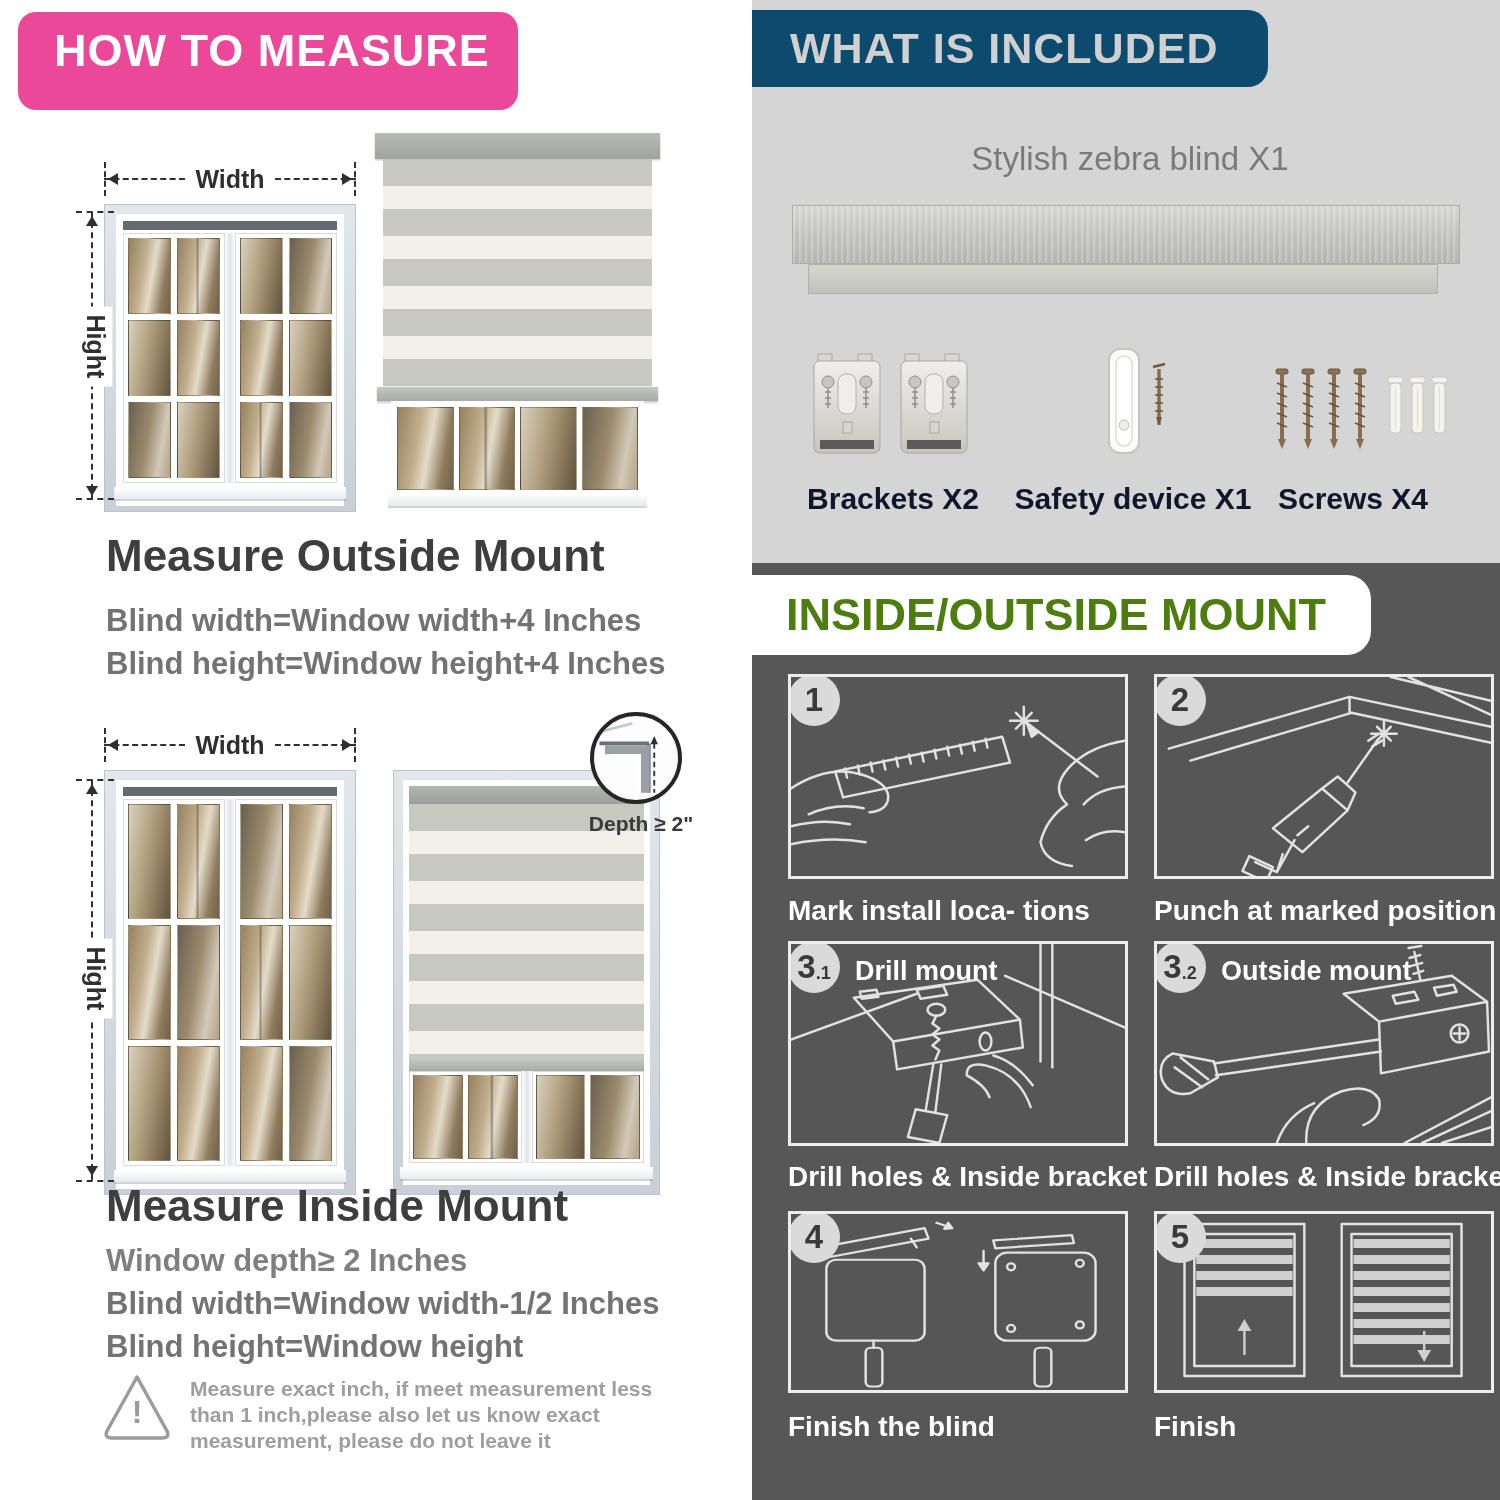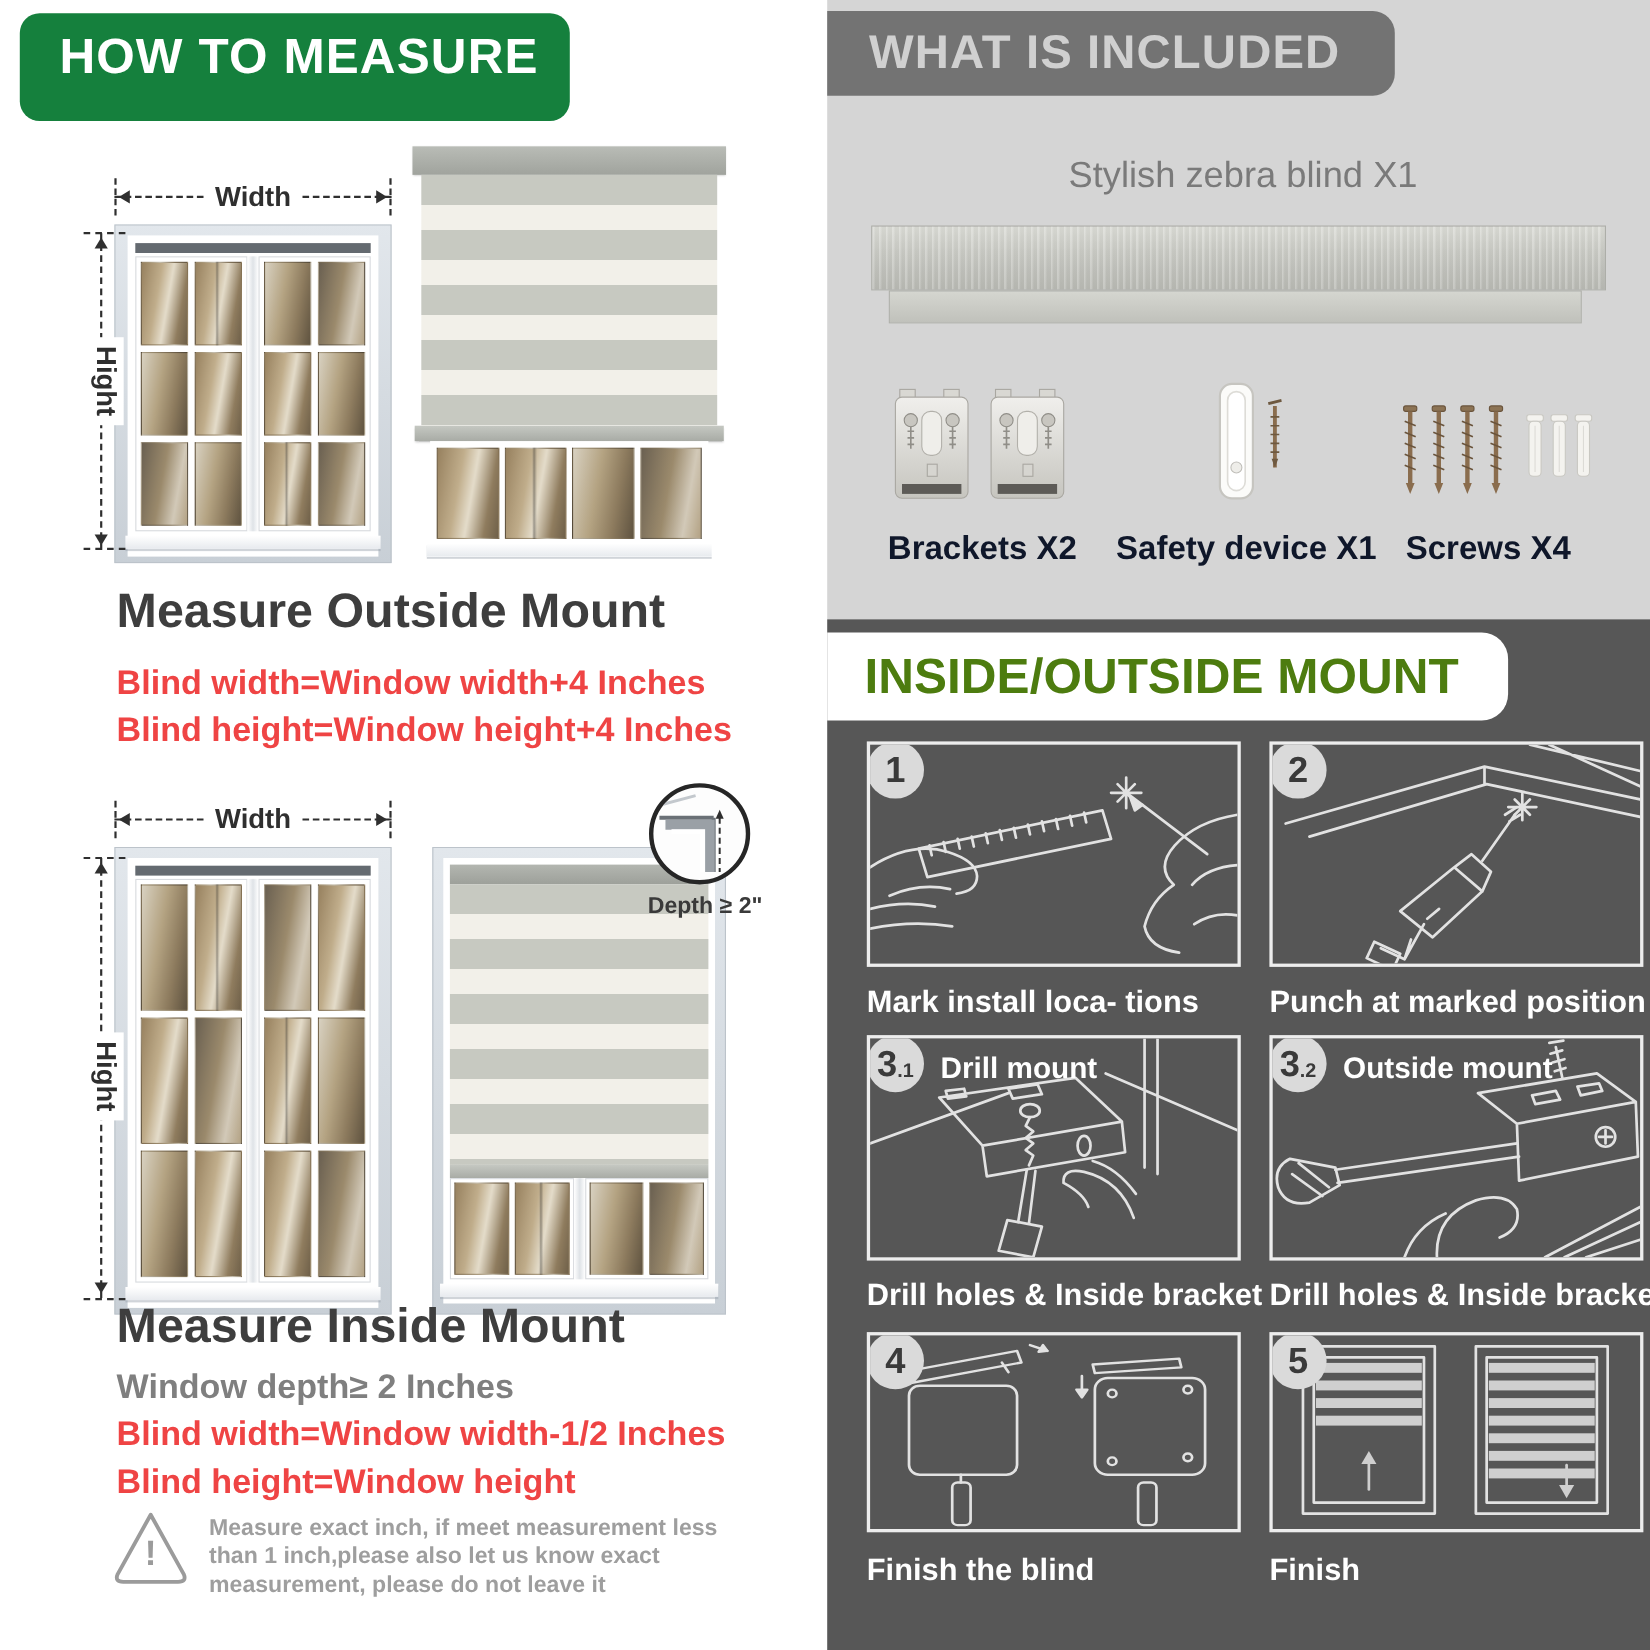--- a/index.html
+++ b/index.html
@@ -2,34 +2,34 @@
 <html><head>
 <meta charset="utf-8">
 <style>
   html,body{margin:0;padding:0;background:#fff;}
   .canvas{position:relative;width:1500px;height:1500px;background:#ffffff;overflow:hidden;
           font-family:"Liberation Sans",sans-serif;}
   .abs{position:absolute;}
 
   
   .hdr-pill{position:absolute;left:18px;top:12px;width:500px;height:98px;border-radius:18px;
-    background:#15803d;color:#ffffff;font-size:45px;font-weight:bold;letter-spacing:1px;
+    background:#ec4899;color:#ffffff;font-size:45px;font-weight:bold;letter-spacing:1px;
     line-height:77px;padding-left:36px;box-sizing:border-box;}
   .light-panel{position:absolute;left:752px;top:0;width:748px;height:563px;background:#d5d5d5;}
   .dark-panel{position:absolute;left:752px;top:563px;width:748px;height:937px;background:#575757;}
-  .included-pill{position:absolute;left:0;top:10px;width:516px;height:77px;background:#737373;
+  .included-pill{position:absolute;left:0;top:10px;width:516px;height:77px;background:#0c4a6e;
     border-radius:0 20px 20px 0;color:#d0d0d0;font-size:43px;font-weight:bold;letter-spacing:1px;
     line-height:77px;padding-left:38px;box-sizing:border-box;}
   .mount-pill{position:absolute;left:0;top:12px;width:619px;height:80px;background:#ffffff;
     border-radius:0 24px 24px 0;color:#4d7c0f;font-size:45px;font-weight:bold;
     line-height:80px;padding-left:34px;box-sizing:border-box;}
 
   
   .title{position:absolute;left:106px;font-size:44px;font-weight:bold;color:#3e3e3e;white-space:nowrap;}
-  .bodyline{position:absolute;left:106px;font-size:31px;font-weight:bold;color:#ef4444;white-space:nowrap;}
+  .bodyline{position:absolute;left:106px;font-size:31px;font-weight:bold;color:#737373;white-space:nowrap;}
   .warn-text{position:absolute;left:190px;top:1376px;width:485px;font-size:21px;line-height:26px;
     font-weight:bold;color:#9e9e9e;}
   .warn-icon{position:absolute;left:100px;top:1372px;width:74px;height:70px;}
   .warn-icon .mark{position:absolute;left:0;top:22px;width:74px;text-align:center;
     font-size:32px;font-weight:bold;color:#9b9b9b;}
 
   
   .harrow{position:absolute;display:flex;align-items:center;color:#2f2f2f;
     font-weight:bold;font-size:25px;height:26px;}
   .harrow .ln{flex:1;border-top:2px dashed #2f2f2f;height:0;position:relative;}

